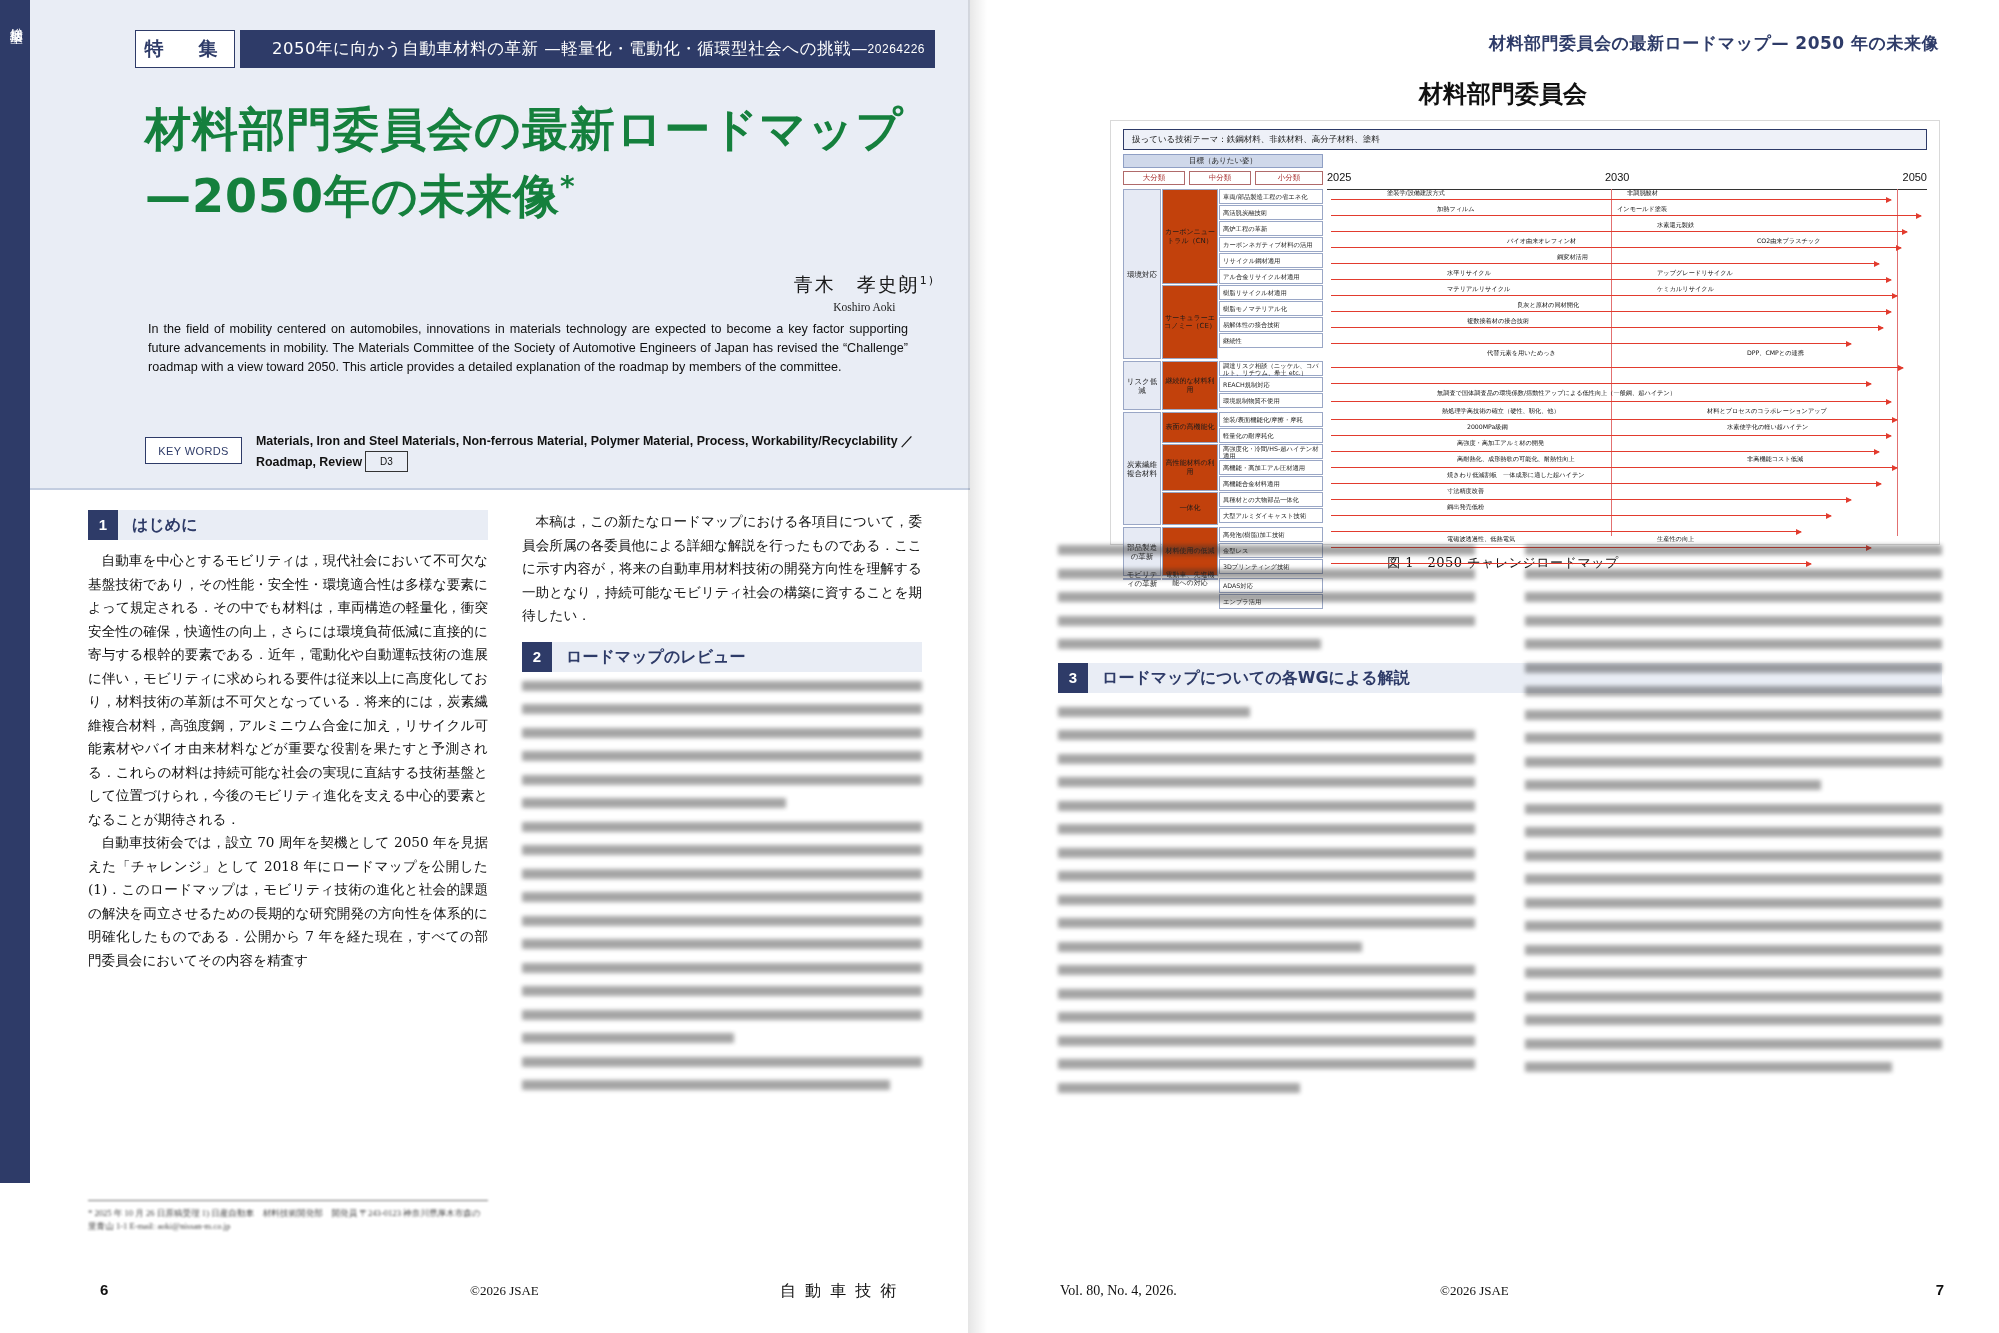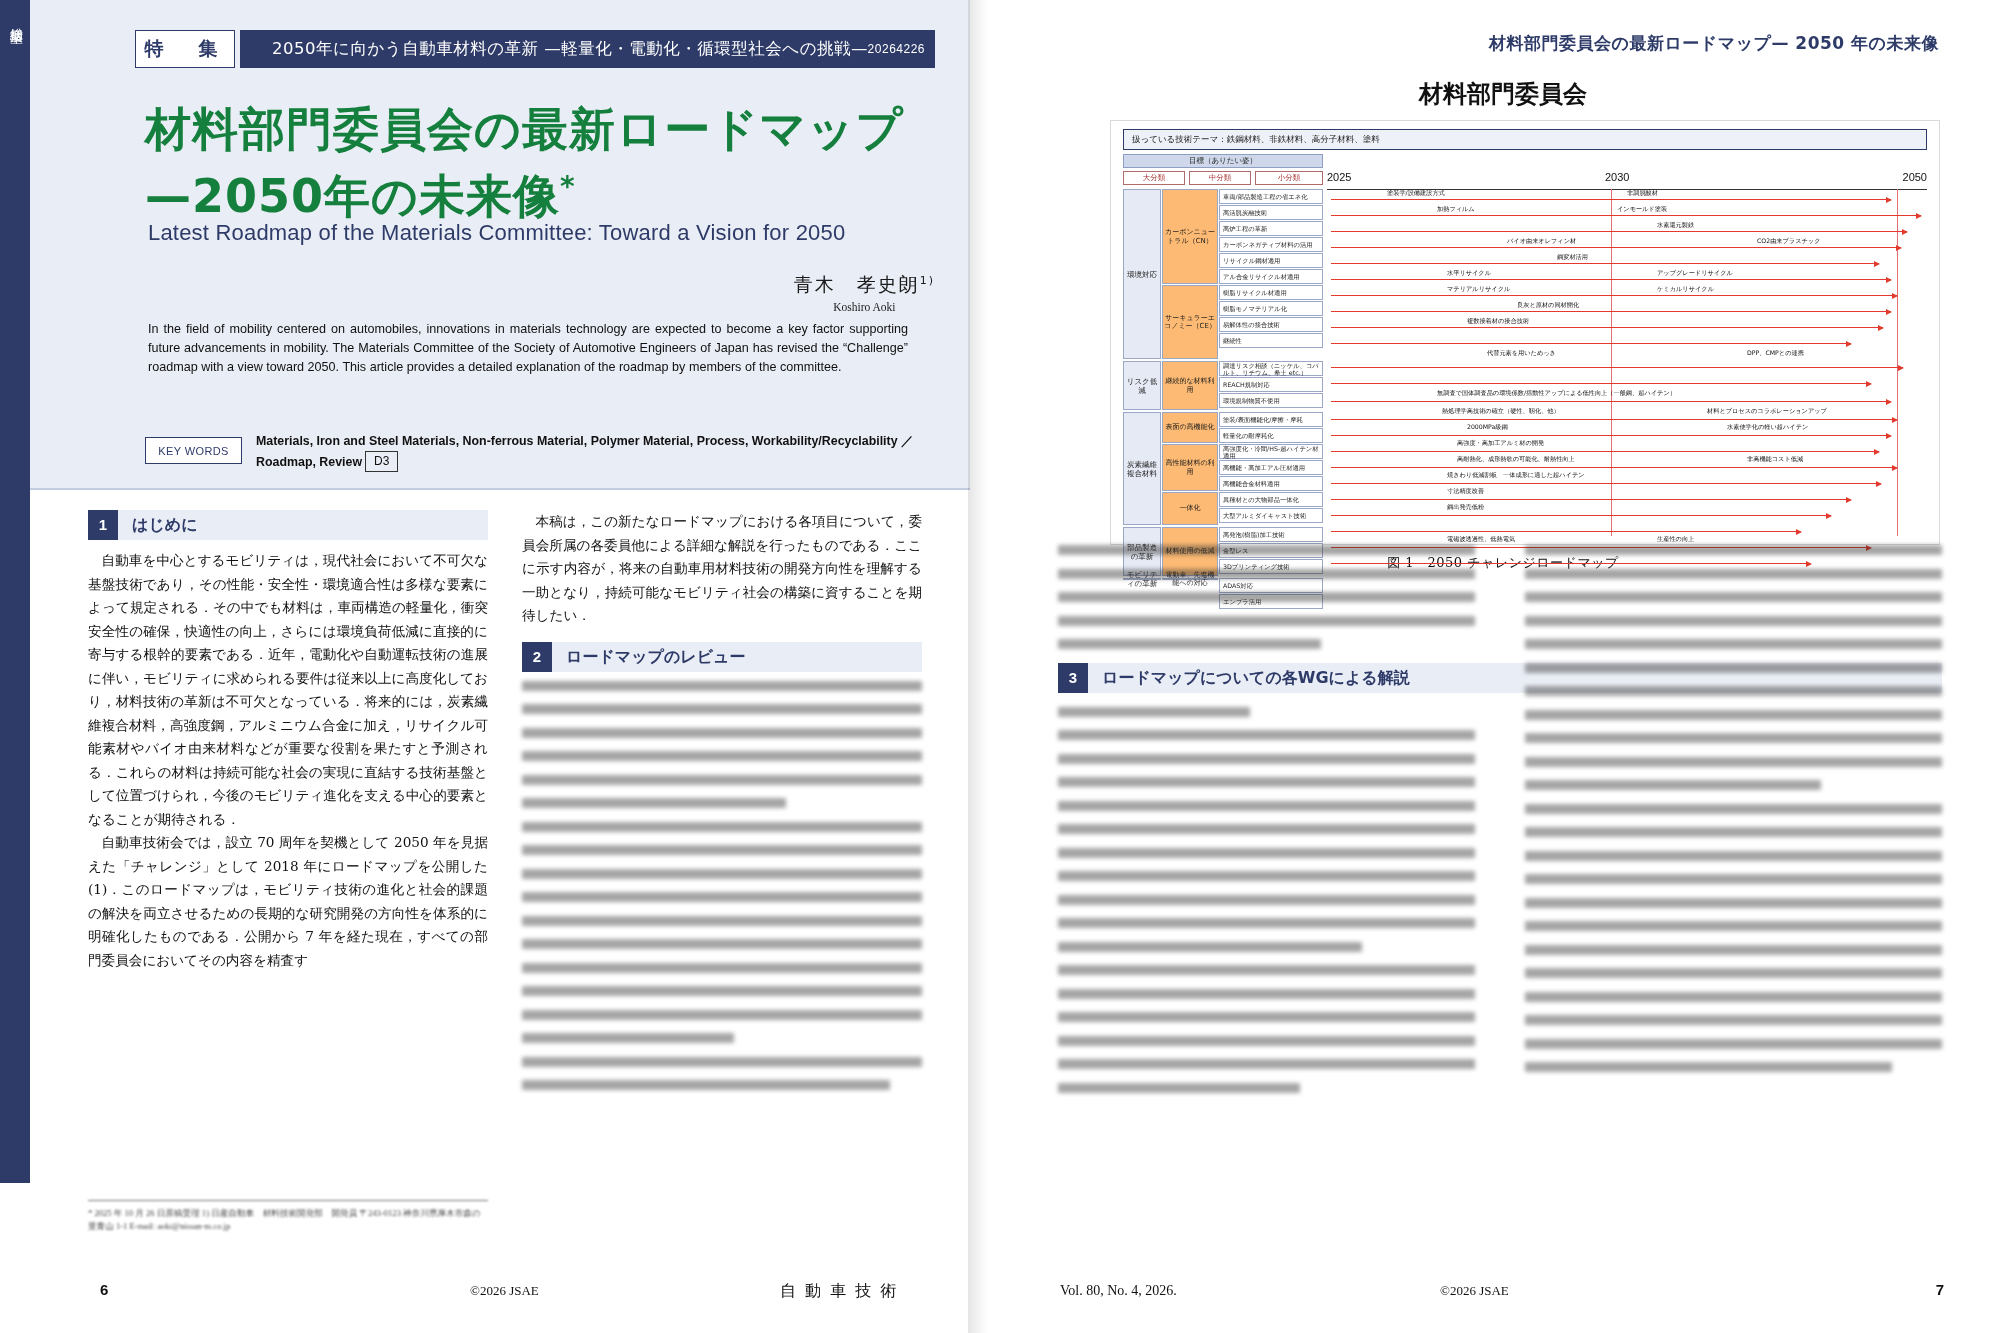--- a/index.html
+++ b/index.html
@@ -93,22 +93,22 @@
     display:flex;align-items:center;justify-content:center;
     box-sizing:border-box;background:#fff;
     font-family:"Liberation Sans",sans-serif;
   }
   .keywords-text{
     position:absolute;left:256px;top:432px;width:660px;
     font-size:12.4px;line-height:19px;color:#111;font-weight:bold;
     font-family:"Liberation Sans",serif;
   }
   .kw-code{
-    display:inline-block;border:1px solid #333;font-size:12px;
-    padding:0 8px;vertical-align:1px;margin-left:3px;font-weight:normal;
+    display:inline-block;border:1px solid #333;font-size:10px;
+    padding:0 14px;vertical-align:1px;margin-left:3px;font-weight:normal;
   }
 
   
   .col{position:absolute;width:400px;font-size:13.6px;line-height:23.5px;color:#111;
     font-family:"DejaVu Serif","Liberation Serif",serif;text-align:justify;}
   .col-l{left:88px;top:510px;}
   .col-r{left:522px;top:510px;}
   .sec-head{
     display:flex;align-items:center;height:30px;margin:0 0 9px 0;
     background:#e9edf5;
@@ -194,21 +194,21 @@
   .f-vline{position:absolute;width:1px;top:68px;bottom:8px;background:#e27070;}
 
   .grid-left{position:absolute;left:12px;top:68px;width:200px;bottom:8px;}
   .grid-main{position:absolute;left:216px;right:12px;top:68px;bottom:8px;}
 
   .g-row{position:relative;box-sizing:border-box;}
   .cellA{position:absolute;left:0;width:38px;top:0;bottom:0;border:1px solid #9aa7c6;background:#e6eaf4;
     display:flex;align-items:center;justify-content:center;text-align:center;
     font-size:7.5px;line-height:9px;color:#1a1a1a;font-family:"DejaVu Sans",sans-serif;
     writing-mode:horizontal-tb;box-sizing:border-box;}
-  .cellB{position:absolute;left:39px;width:56px;top:0;bottom:0;border:1px solid #9aa7c6;background:#fdba74;
+  .cellB{position:absolute;left:39px;width:56px;top:0;bottom:0;border:1px solid #9aa7c6;background:#c2410c;
     display:flex;align-items:center;justify-content:center;text-align:center;
     font-size:7px;line-height:8.5px;color:#1a1a1a;font-family:"DejaVu Sans",sans-serif;box-sizing:border-box;}
   .cellC{position:absolute;left:96px;right:0;height:15px;border:1px solid #9aa7c6;background:#fff;
     display:flex;align-items:center;padding-left:3px;
     font-size:6.3px;line-height:7px;color:#1a1a1a;font-family:"DejaVu Sans",sans-serif;box-sizing:border-box;}
   .arrow{position:absolute;height:0;border-top:1.4px solid #e23b2e;}
   .arrow:after{content:"";position:absolute;right:-1px;top:-3.4px;border-left:6px solid #e23b2e;
     border-top:3.4px solid transparent;border-bottom:3.4px solid transparent;}
   .arrlab{position:absolute;font-size:6.2px;color:#111;font-family:"DejaVu Sans",sans-serif;white-space:nowrap;}
 
@@ -249,21 +249,20 @@
       </div>
     </div>
 
     <div class="jp-title">
       <span>材料部門委員会の最新ロードマップ</span>
       <span class="line2">
         <span>—2050年の未来像</span><span class="sup-star">*</span>
       </span>
     </div>
 
-    <div class="en-title">Latest Roadmap of the Materials Committee: Toward a Vision for 2050</div>
 
     <div class="author">
       <div class="jp"><span>青木　孝史朗</span><sup>1)</sup></div>
       <div class="en">Koshiro Aoki</div>
     </div>
 
     <div class="abstract">In the field of mobility centered on automobiles, innovations in materials technology are expected to become a key factor supporting future advancements in mobility. The Materials Committee of the Society of Automotive Engineers of Japan has revised the “Challenge” roadmap with a view toward 2050. This article provides a detailed explanation of the roadmap by members of the committee.</div>
 
     <div class="keywords-box">KEY WORDS</div>
     <div class="keywords-text">

